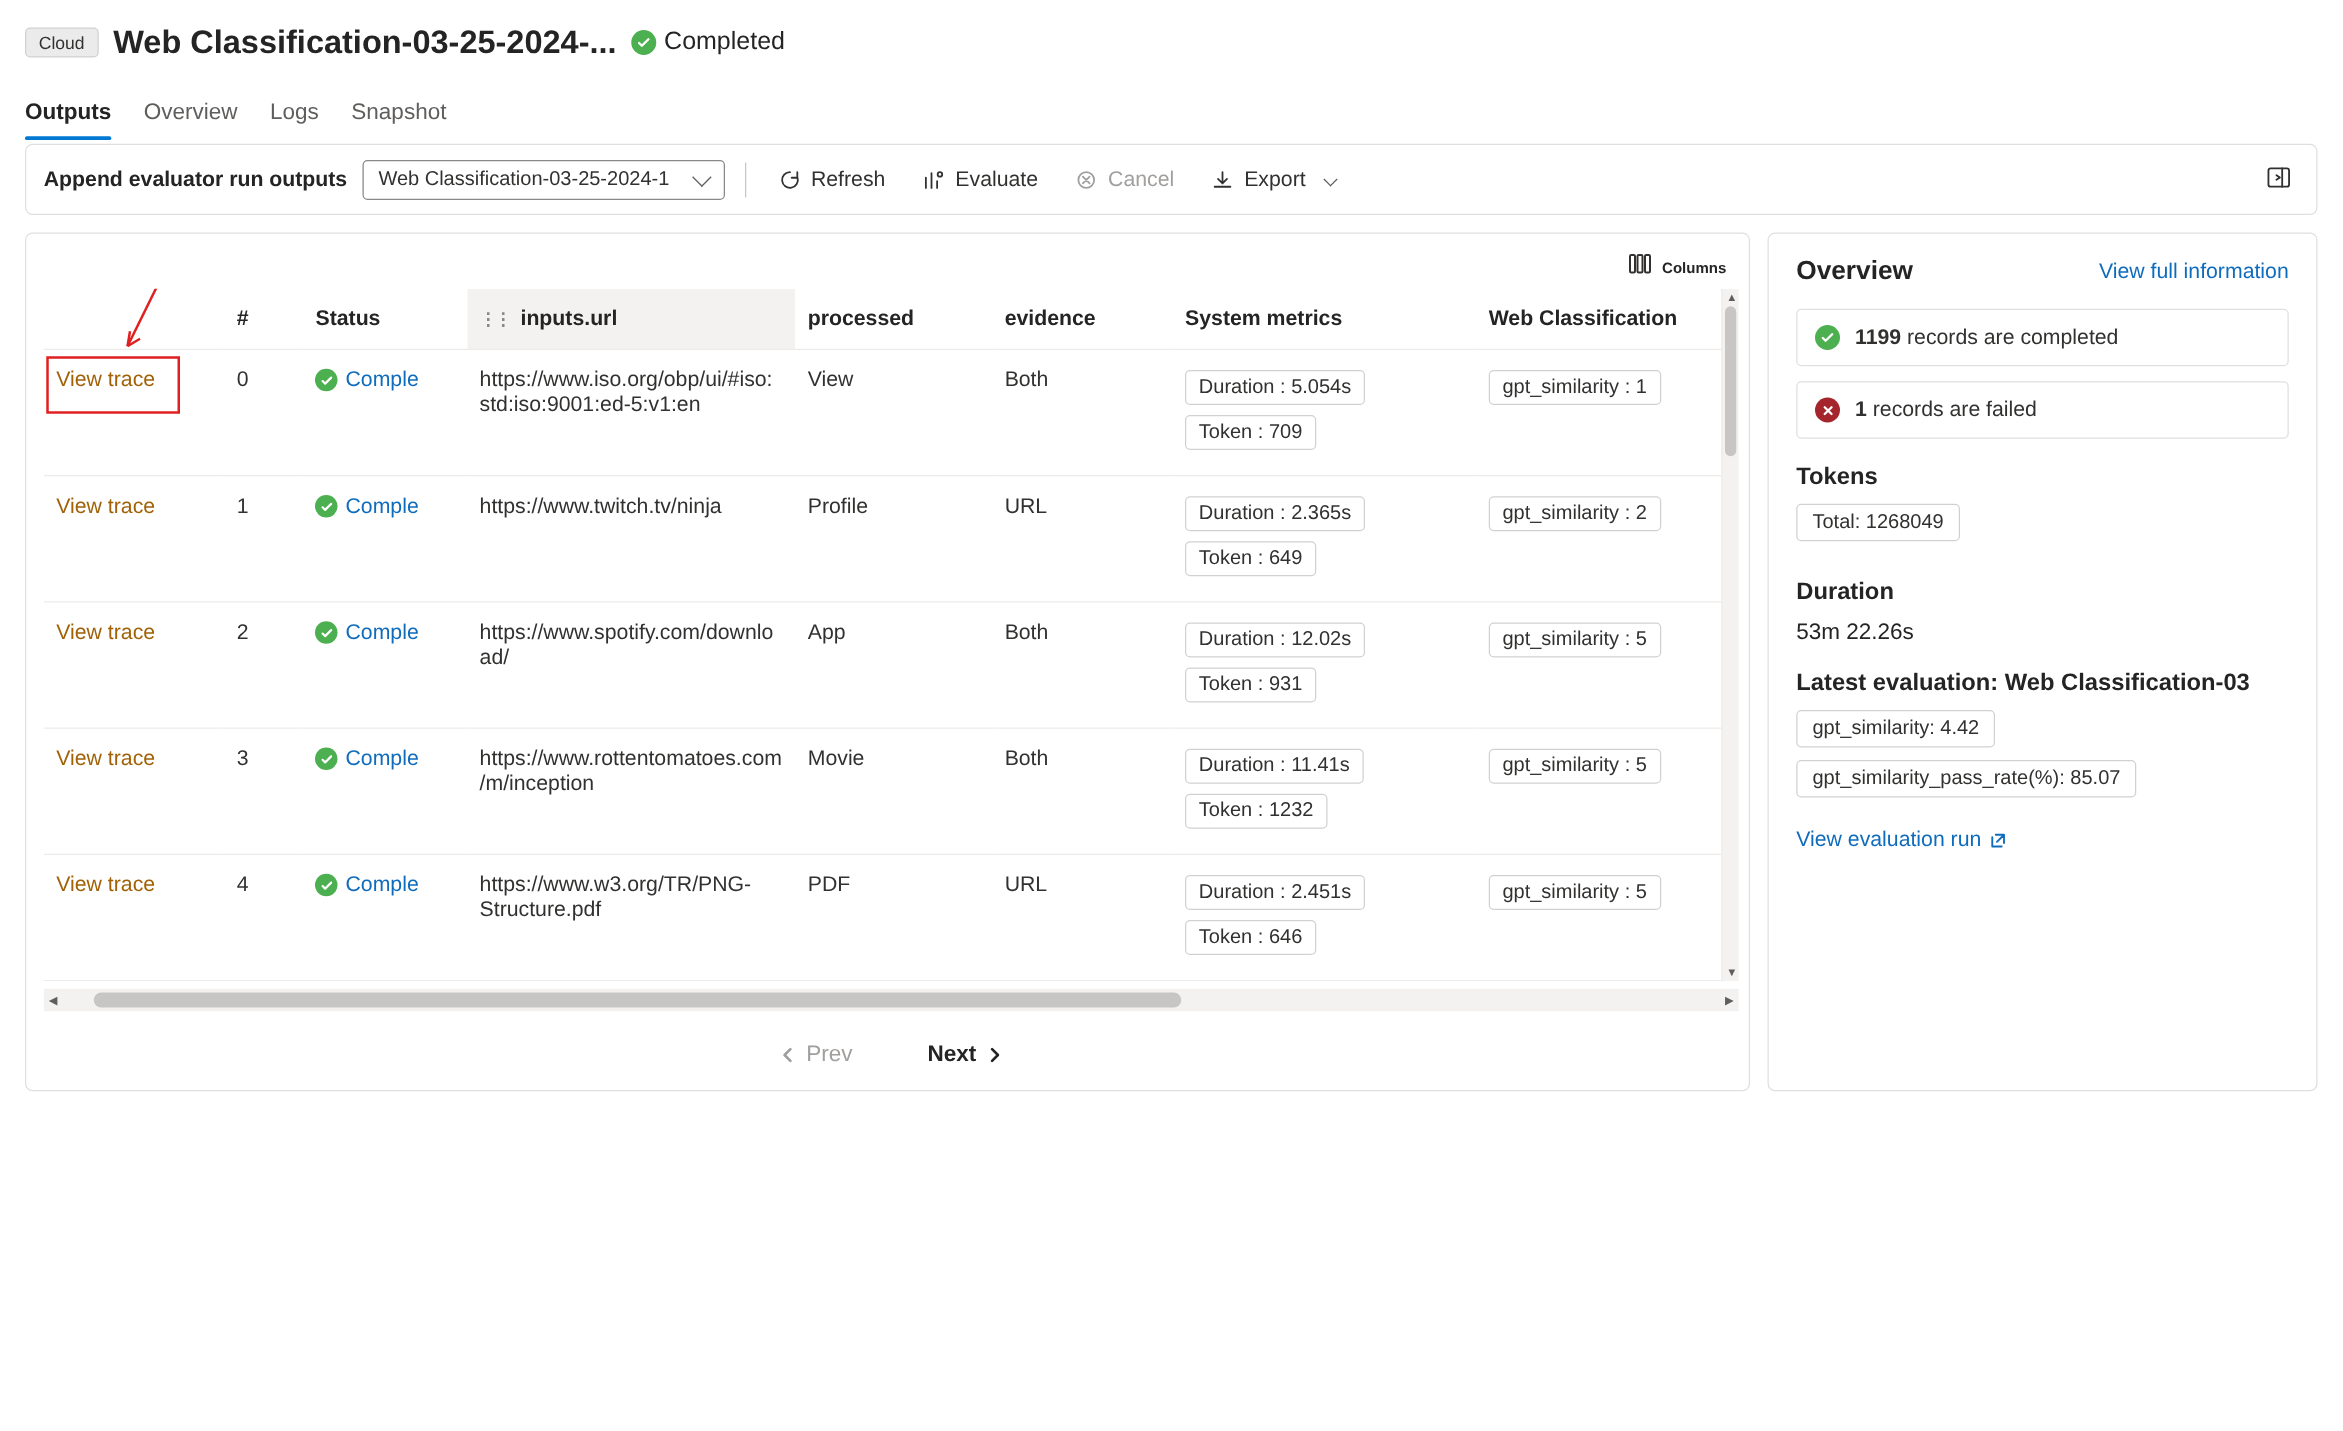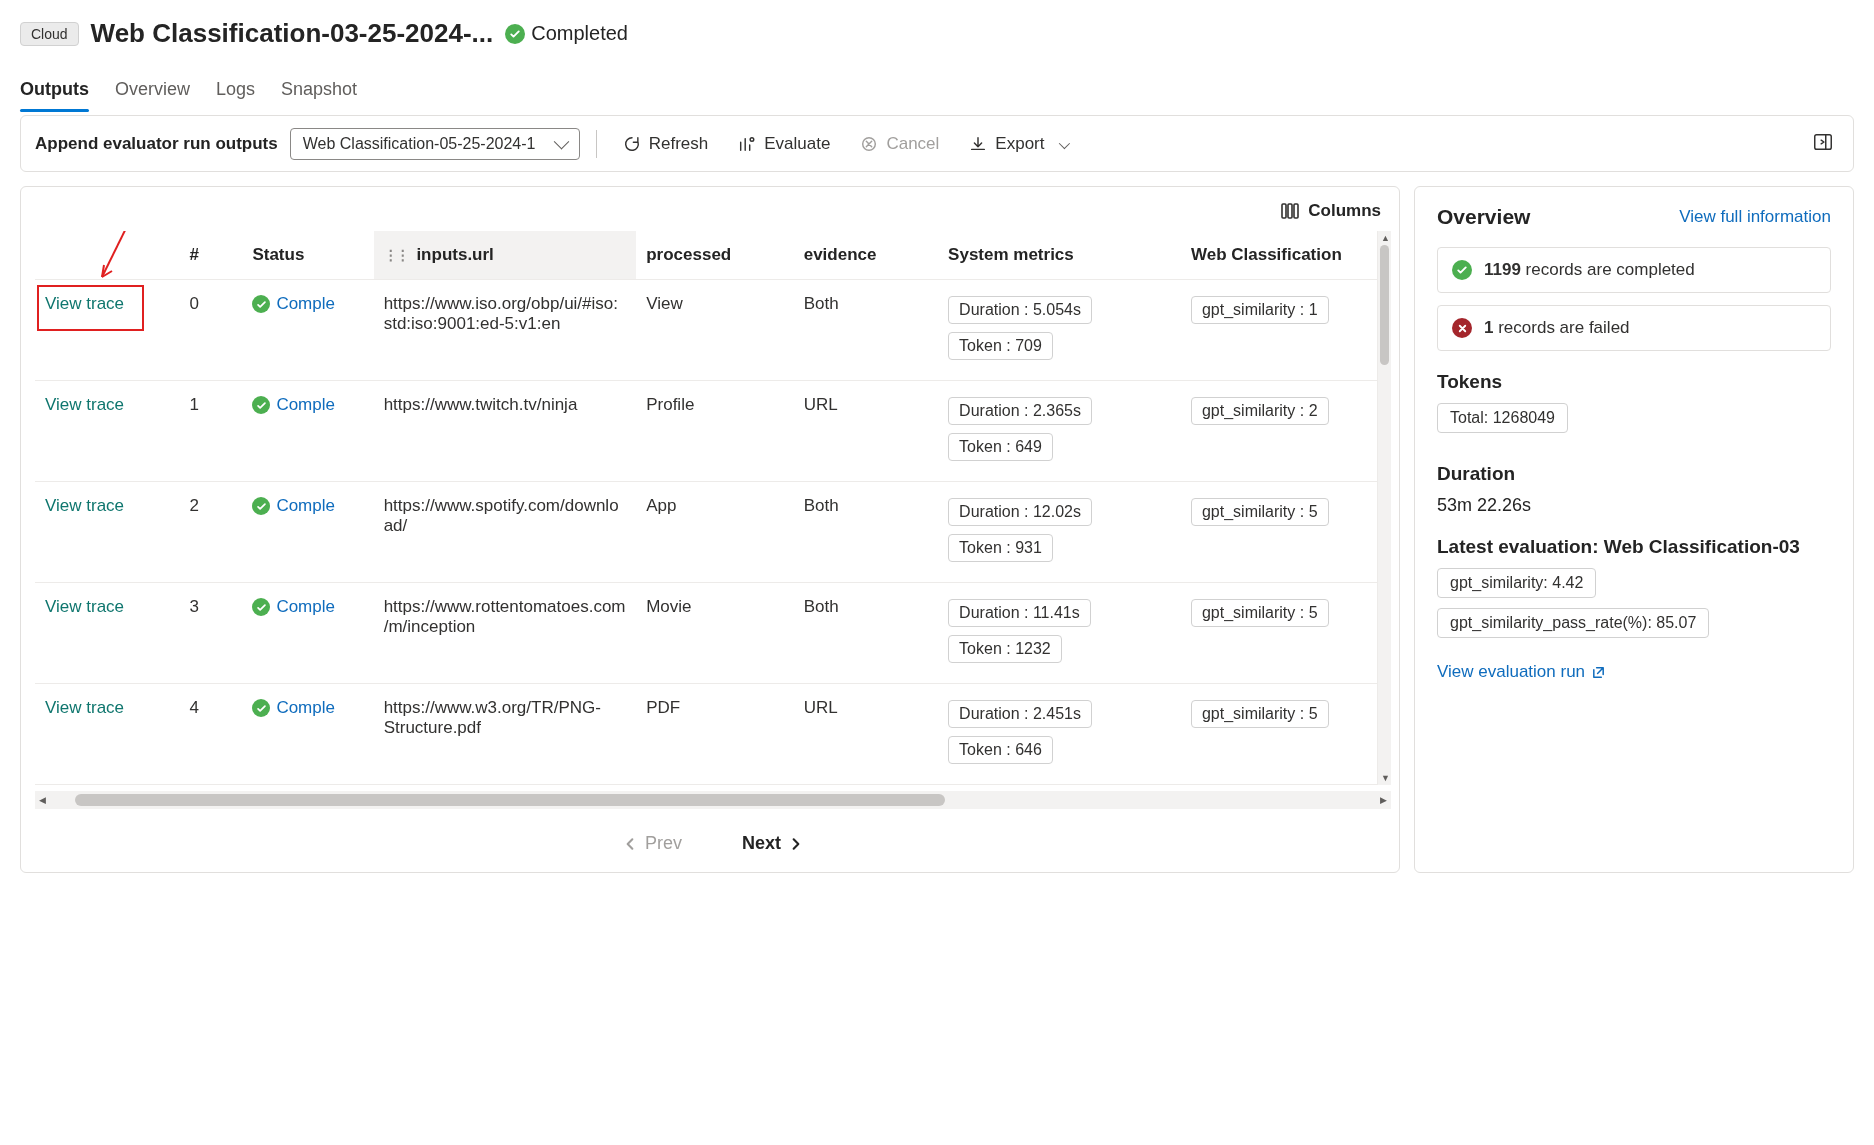--- a/index.html
+++ b/index.html
@@ -31,40 +31,40 @@
 .spacer { flex: 1; }
 .expand-btn { border: 1px solid transparent; padding: 4px; cursor: pointer; }
 .expand-btn svg { width: 22px; height: 22px; }
 .chev-sm::after { content: ""; display: inline-block; margin-left: 6px; width: 7px; height: 7px; border-right: 1.5px solid #605e5c; border-bottom: 1.5px solid #605e5c; transform: rotate(45deg) translateY(-2px); }
 
 
 .main-split { display: flex; gap: 14px; margin-top: 14px; align-items: stretch; }
 .table-card { flex: 1; border: 1px solid #e1dfdd; border-radius: 6px; padding: 14px 8px 10px 14px; display: flex; flex-direction: column; min-width: 0; }
 .side-card { width: 440px; border: 1px solid #e1dfdd; border-radius: 6px; padding: 18px 22px; }
 
-.columns-btn { display: flex; justify-content: flex-end; align-items: flex-start; gap: 8px; padding: 0 10px 10px 0; font-size: 17px; font-weight: 600; color: #242424; cursor: pointer; }
+.columns-btn { display: flex; justify-content: flex-end; align-items: flex-end; gap: 8px; padding: 0 10px 10px 0; font-size: 12px; font-weight: 600; color: #242424; cursor: pointer; }
 .columns-btn svg { width: 20px; height: 20px; }
 
 
 .table-wrap { position: relative; overflow: hidden; }
 table { border-collapse: collapse; width: 100%; table-layout: fixed; }
 th, td { text-align: left; padding: 14px 10px; vertical-align: top; font-size: 17px; word-wrap: break-word; }
 th { font-weight: 600; color: #242424; border-bottom: 1px solid #edebe9; }
 th.inputs-col { background: #f3f2f1; }
 tbody tr { border-bottom: 1px solid #edebe9; }
 .col-trace { width: 110px; }
 .col-num { width: 48px; }
 .col-status { width: 100px; }
 .col-inputs { width: 200px; }
 .col-cat { width: 120px; }
 .col-ev { width: 110px; }
 .col-metrics { width: 185px; }
 .col-webcls { width: 160px; }
 
-.link { color: #0f766e; cursor: pointer; }
+.link { color: #a16207; cursor: pointer; }
 .status-cell { display: flex; align-items: center; gap: 6px; overflow: hidden; }
 .status-cell .check-circle { width: 18px; height: 18px; flex-shrink: 0; }
 .status-cell .check-circle svg { width: 11px; height: 11px; }
 .status-cell span.lbl { color: #0f6cbd; overflow: hidden; text-overflow: clip; white-space: nowrap; }
 
 .chip { display: inline-block; border: 1px solid #d1d1d1; border-radius: 4px; padding: 4px 10px; font-size: 16px; color: #323130; margin: 2px 4px 6px 0; white-space: nowrap; text-align: center; }
 .chip-list { display: flex; flex-wrap: wrap; }
 
 .drag-handle { display: inline-block; color: #8a8886; margin-right: 4px; font-size: 14px; letter-spacing: -2px; }
 
@@ -119,21 +119,21 @@
 
 <div class="tabs">
   <div class="tab active">Outputs</div>
   <div class="tab">Overview</div>
   <div class="tab">Logs</div>
   <div class="tab">Snapshot</div>
 </div>
 
 <div class="toolbar-card">
   <span class="toolbar-label">Append evaluator run outputs</span>
-  <div class="dropdown">Web Classification-05-25-2024-1</div>
+  <div class="dropdown">Web Classification-03-25-2024-1</div>
   <div class="divider-v"></div>
   <div class="toolbar-btn">
     <svg viewBox="0 0 20 20">
         <path d="M10 3a7 7 0 1 0 6.7 5M16.5 3v5h-5" fill="none" stroke="#323130" stroke-width="1.6" stroke-linecap="round" stroke-linejoin="round"></path>
       </svg>
     <span>Refresh</span>
   </div>
   <div class="toolbar-btn">
     <svg viewBox="0 0 20 20">
         <path d="M3 17V8m5 9V4m5 13v-6" stroke="#323130" stroke-width="1.6" stroke-linecap="round"></path>

